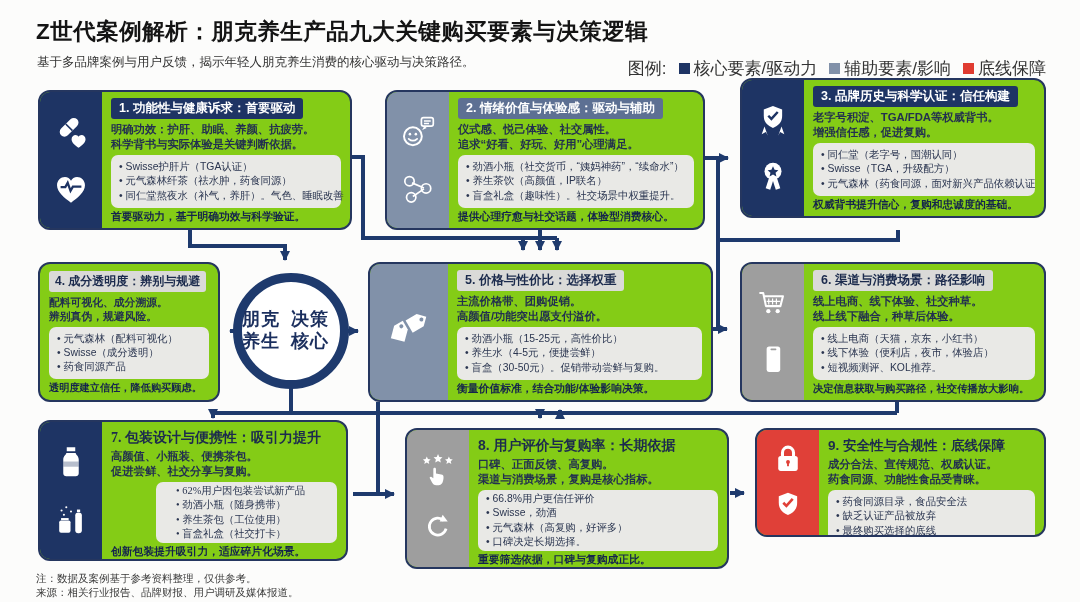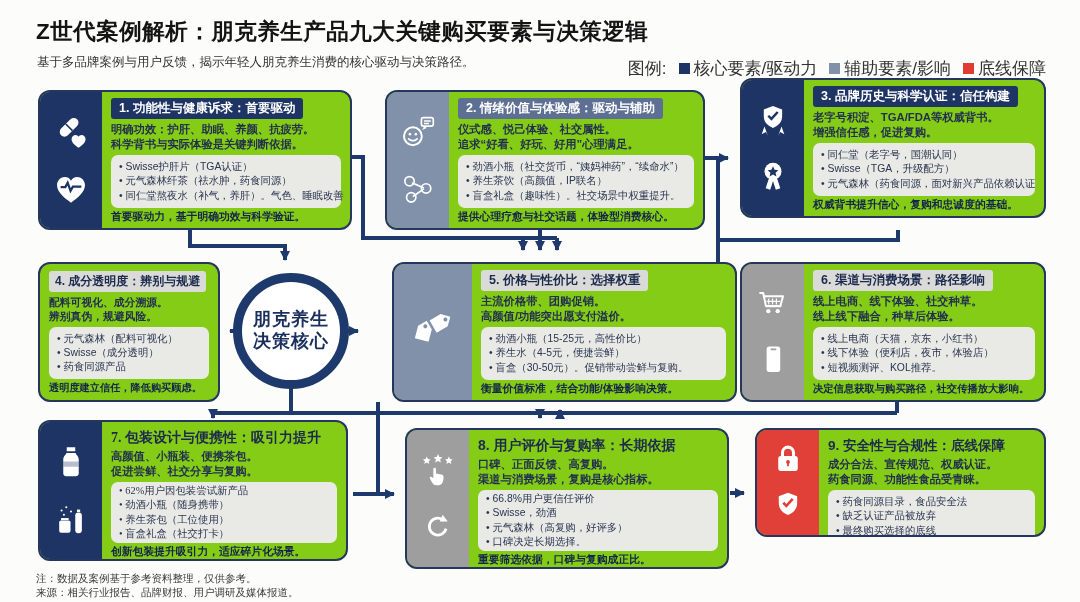--- a/index.html
+++ b/index.html
@@ -28,21 +28,21 @@
   .band.slateblue{background:#5d7093;color:#fff;}
   .band.gray{background:#dadad8;color:#1c2b4d;}
   .title-plain{font-weight:bold;font-size:14px;color:#1c2b4d;margin:2px 0 2px 0;white-space:nowrap;}
   .bodyline{font-size:11.3px;font-weight:600;color:#22304f;line-height:1.34;white-space:nowrap;}
   .bullets{background:#e9e9e6;border-radius:7px;padding:5px 8px;margin:3px 0 2px 0;}
   .bullet{font-size:10.4px;color:#2a3550;line-height:1.36;white-space:nowrap;}
   .bullet::before{content:"•  ";}
   .footerline{margin-top:auto;font-weight:bold;font-size:10.8px;color:#14244c;white-space:nowrap;}
   
   .core{position:absolute;z-index:2;left:233px;top:273px;width:116px;height:116px;border-radius:50%;
-        background:#fff;border:9px solid #1e3a6d;box-sizing:border-box;display:flex;flex-direction:column;
+        background:#fff;border:9px solid #1e3a6d;box-sizing:border-box;display:flex;flex-direction:row;
         align-items:center;justify-content:center;font-weight:bold;font-size:18px;color:#1b2f5e;
         letter-spacing:1px;line-height:1.2;}
   .notes{position:absolute;left:36px;top:572px;font-size:10.5px;color:#3a3a3a;line-height:1.32;}
   .ic{width:34px;height:34px;display:block;}
   .ic-lg{width:48px;height:48px;display:block;}
 </style>
 </head>
 <body>
 
 <svg width="0" height="0" style="position:absolute">
@@ -214,21 +214,21 @@
       </div>
       <div class="footerline" style="font-size:10.2px;">透明度建立信任，降低购买顾虑。</div>
     </div>
   </div>
 
   <div class="core">
     <span>朋克养生</span>
     <span>决策核心</span>
   </div>
 
-  <div class="box" style="left:368px;top:262px;width:345px;height:140px;margin-left:24px;">
+  <div class="box" style="left:368px;top:262px;width:345px;height:140px;">
     <div class="panel slateblue wide">
       <svg class="ic-lg" viewBox="0 0 48 48">
         <g transform="translate(5 16) rotate(-30 10 10)">
             <use href="#i-tag" fill="#fff"></use>
             <circle cx="15" cy="4" r="2" fill="#8191a9"></circle>
           </g>
         <g transform="translate(20 6) rotate(15 10 10)">
             <use href="#i-tag" fill="#fff"></use>
             <circle cx="15" cy="4" r="2" fill="#8191a9"></circle>
           </g>
@@ -291,21 +291,21 @@
         <rect x="5.5" y="19.5" width="12" height="13" rx="2" fill="#fff"></rect>
         <rect x="7.5" y="17" width="8" height="2.2" fill="#fff"></rect>
         <rect x="22.5" y="11" width="7" height="22" rx="3.2" fill="#fff"></rect>
         <rect x="24.3" y="8" width="3.4" height="2.6" fill="#fff"></rect>
       </svg>
     </div>
     <div class="content">
       <div class="title-plain">7. 包装设计与便携性：吸引力提升</div>
       <div class="bodyline">高颜值、小瓶装、便携茶包。</div>
       <div class="bodyline">促进尝鲜、社交分享与复购。</div>
-      <div class="bullets" style="padding:2px 8px;">
+      <div class="bullets" style="padding:2px 20px;margin-left:45px;">
         <div class="bullet">62%用户因包装尝试新产品</div>
         <div class="bullet">劲酒小瓶（随身携带）</div>
         <div class="bullet">养生茶包（工位使用）</div>
         <div class="bullet">盲盒礼盒（社交打卡）</div>
       </div>
       <div class="footerline">创新包装提升吸引力，适应碎片化场景。</div>
     </div>
   </div>
 
   <div class="box" style="left:405px;top:428px;width:324px;height:141px;">

